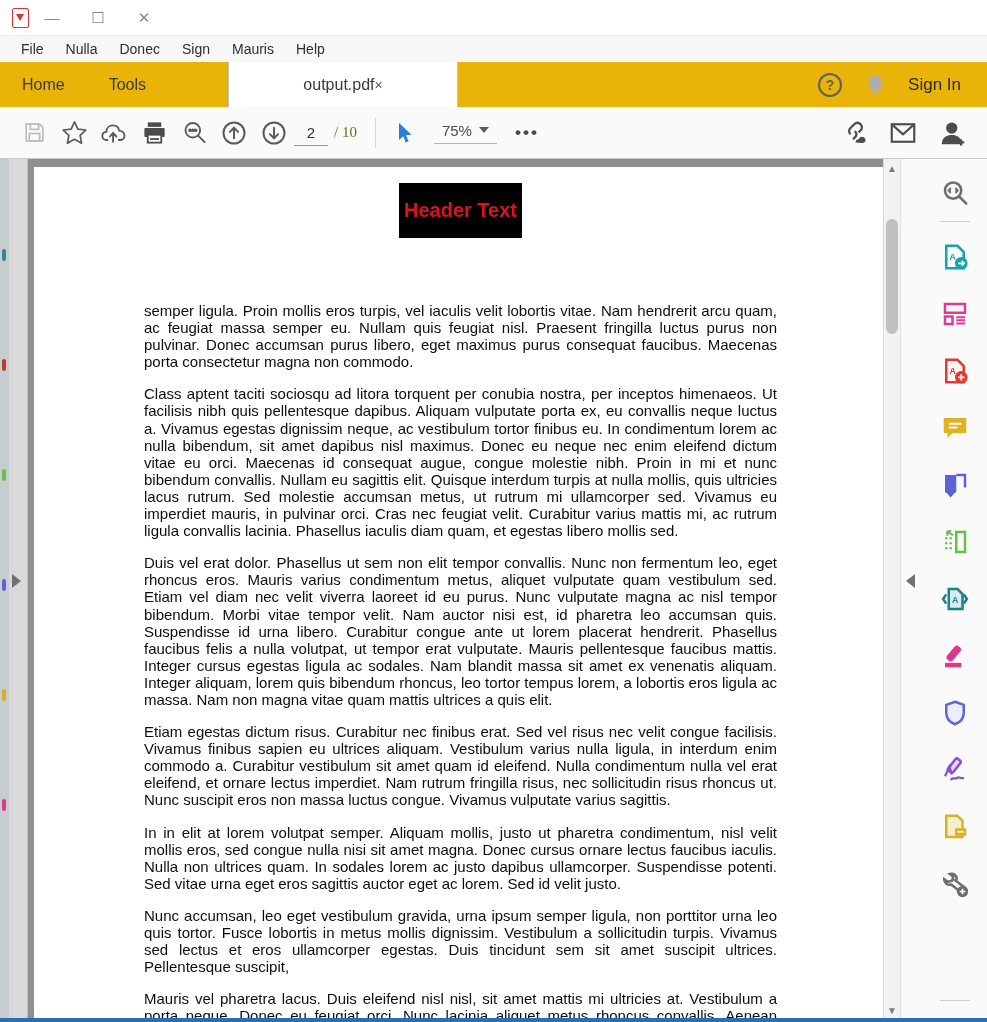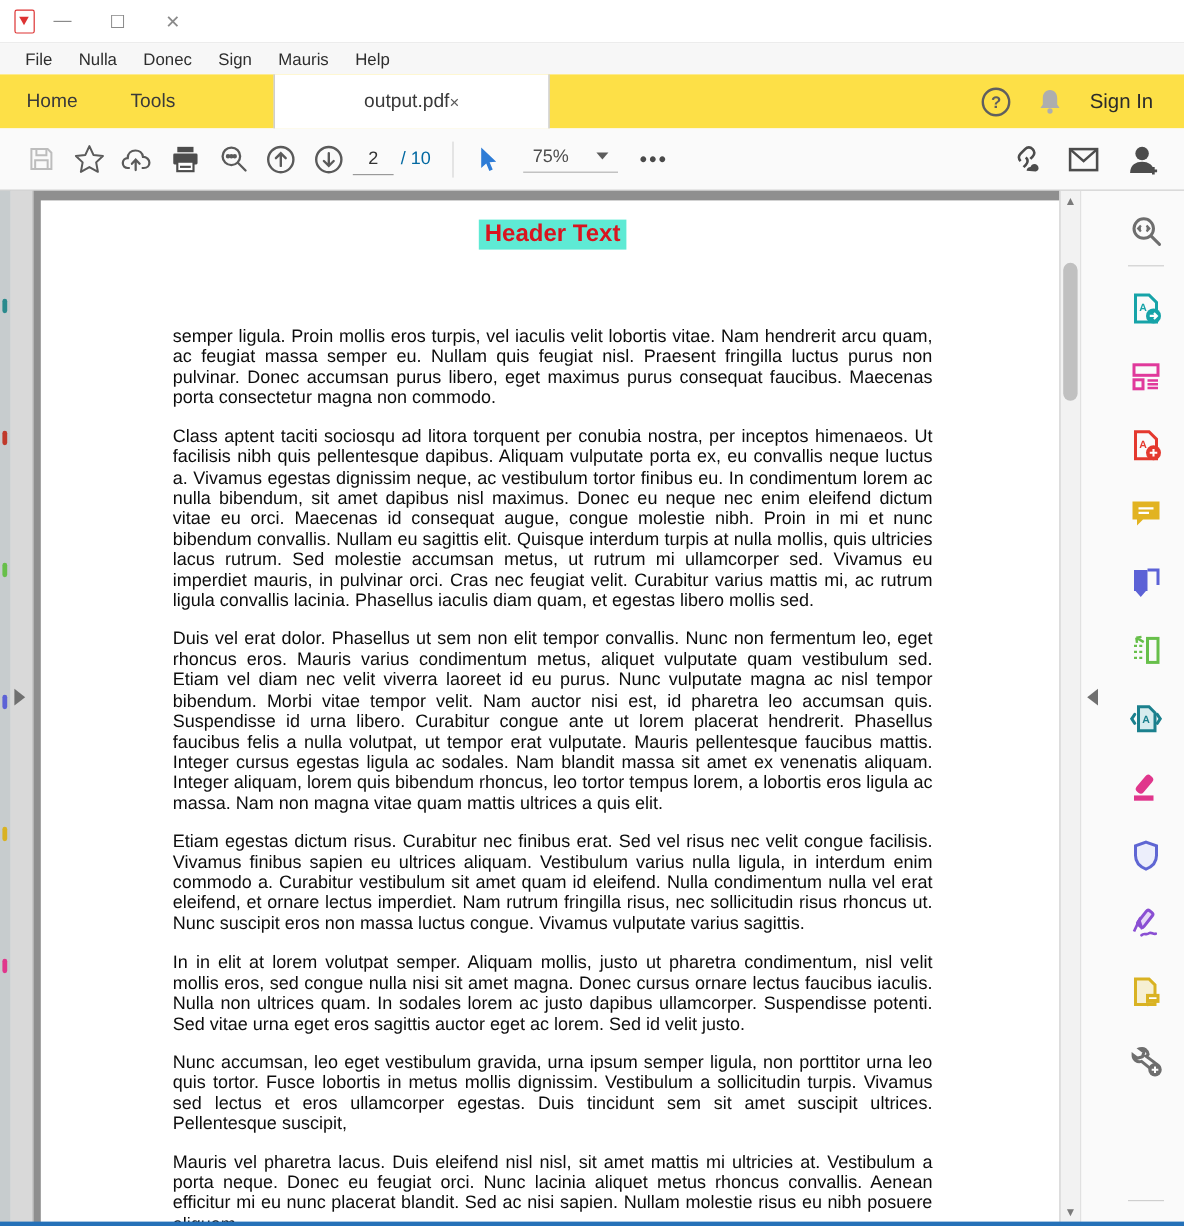--- a/index.html
+++ b/index.html
@@ -17,61 +17,61 @@
     position:relative; background:#fff; display:inline-block; }
   .pdf-doc-icon:after { content:""; position:absolute; left:3px; top:5px; width:0; height:0;
     border-left:4px solid transparent; border-right:4px solid transparent; border-top:7px solid #d33; }
 
   
   .menubar { height:26px; background:#f7f7f7; display:flex; align-items:center;
     padding-left:10px; font-size:14px; color:#2e2e2e; }
   .menu-item { padding:0 11px; height:100%; display:flex; align-items:center; cursor:default; }
 
   
-  .tabbar { height:45px; background:#fde047; display:flex; align-items:stretch; font-size:16px; color:#3a3a3a; }
+  .tabbar { height:45px; background:#eab308; display:flex; align-items:stretch; font-size:16px; color:#3a3a3a; }
   .tab-plain { padding:0 22px; display:flex; align-items:center; cursor:default; }
   .tab-active { background:#ffffff; width:230px; margin-left:60px; display:flex;
     align-items:center; justify-content:center; border-left:1px solid #c2c2c2;
     border-right:1px solid #c2c2c2; }
   .tab-close { color:#5a5a5a; font-size:14px; }
   .tabbar-right { margin-left:auto; display:flex; align-items:center; gap:22px; padding-right:26px; }
   .help-circle { width:24px; height:24px; border:2px solid #5f5f5f; border-radius:50%;
     color:#5f5f5f; font-size:14px; font-weight:bold; display:flex; align-items:center; justify-content:center; }
   .signin { font-size:17px; color:#2b2b2b; }
 
   
   .toolbar { height:52px; background:#fafafa; border-bottom:1px solid #c9c9c9;
     display:flex; align-items:center; padding:0 14px; }
   .tbtn { width:40px; height:40px; display:flex; align-items:center; justify-content:center; }
   .tb-divider { width:1px; height:30px; background:#d6d6d6; margin:0 8px; }
   .page-field { width:34px; height:26px; border:none; border-bottom:1px solid #9a9a9a;
     background:transparent; text-align:center; font-size:15px; color:#333;
     font-family:"Liberation Sans",sans-serif; }
-  .page-total { font-size:15px; color:#0369a1; margin:0 10px 0 6px; }
-  .zoom-ctrl { display:flex; align-items:center; gap:23px; border-bottom:1px solid #b5b5b5;
+  .page-total { font-size:15px; color:#4d7c0f; margin:0 10px 0 6px;font-family:Liberation Serif, serif; }
+  .zoom-ctrl { display:flex; align-items:center; gap:7px; border-bottom:1px solid #b5b5b5;
     padding:0 8px 4px 8px; margin:0 10px; }
   .zoom-ctrl .zval { font-size:15px; color:#4d4d4d; }
   .caret-down { width:0; height:0; border-left:5px solid transparent; border-right:5px solid transparent;
     border-top:6px solid #5c5c5c; }
   .ellipsis { font-size:17px; letter-spacing:2px; color:#4a4a4a; font-weight:bold; }
   .toolbar-right { margin-left:auto; display:flex; align-items:center; gap:10px; }
 
   
   .main { display:flex; height:863px; position:relative; }
   .left-edge { width:9px; background:#c7ccce; position:relative; }
   .left-edge i { position:absolute; left:2px; width:4px; height:12px; border-radius:2px; display:block; }
   .left-strip { width:19px; background:#d9d9d9; position:relative; border-right:1px solid #bdbdbd; }
   .nav-toggle { position:absolute; left:3px; top:415px; width:0; height:0;
     border-top:7px solid transparent; border-bottom:7px solid transparent; border-left:9px solid #707070; }
 
   .viewer { flex:1; background:#8f8f8f; padding:8px 0 0 6px; position:relative; overflow:hidden; }
   .page { background:#ffffff; width:100%; height:100%; padding:16px 106px 0 110px; }
   .doc-header-wrap { text-align:center; margin-bottom:64px; }
   .doc-header { display:inline-block; font-size:20px; font-weight:bold; color:#d9141f;
-    background:#5eead4; padding:1px 5px; }
+    background:#000000; padding:16px 5px; }
   .doc-body p { font-size:15px; line-height:17.1px; color:#0d0d0d; text-align:justify; margin-bottom:15px; }
 
   
   .vscroll { width:17px; background:#f2f2f2; border-left:1px solid #dadada; position:relative; }
   .vs-arrow { position:absolute; left:0; width:100%; text-align:center; color:#7a7a7a; font-size:10px; }
   .vs-thumb { position:absolute; left:2px; width:12px; border-radius:6px; background:#c0c0c0; }
 
   
   .right-panel { width:87px; background:#fafafa; border-left:1px solid #e1e1e1; position:relative; }
   .panel-toggle { position:absolute; left:5px; top:415px; width:0; height:0;

